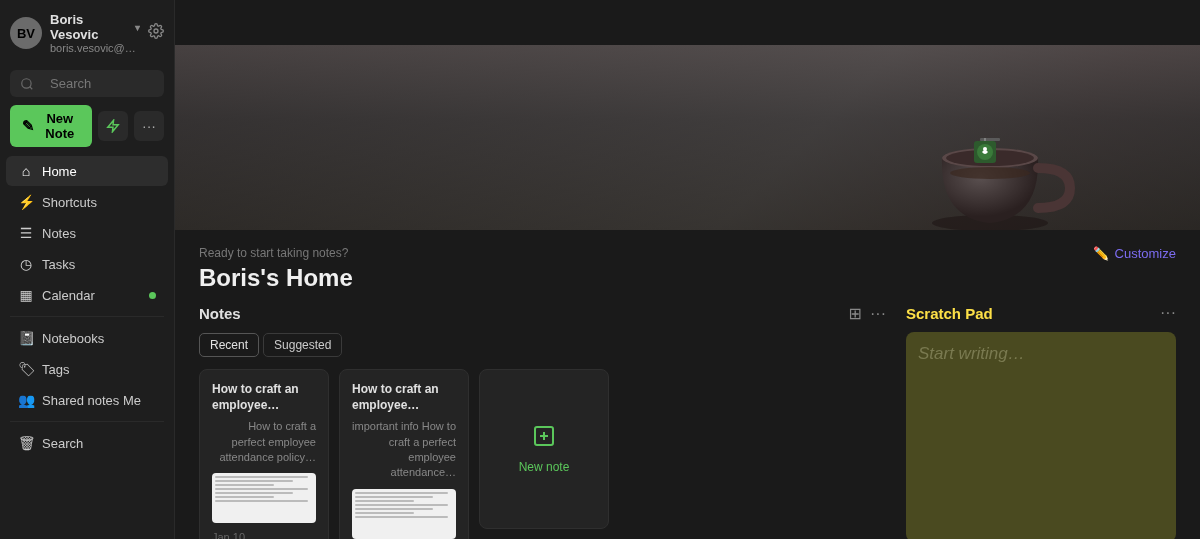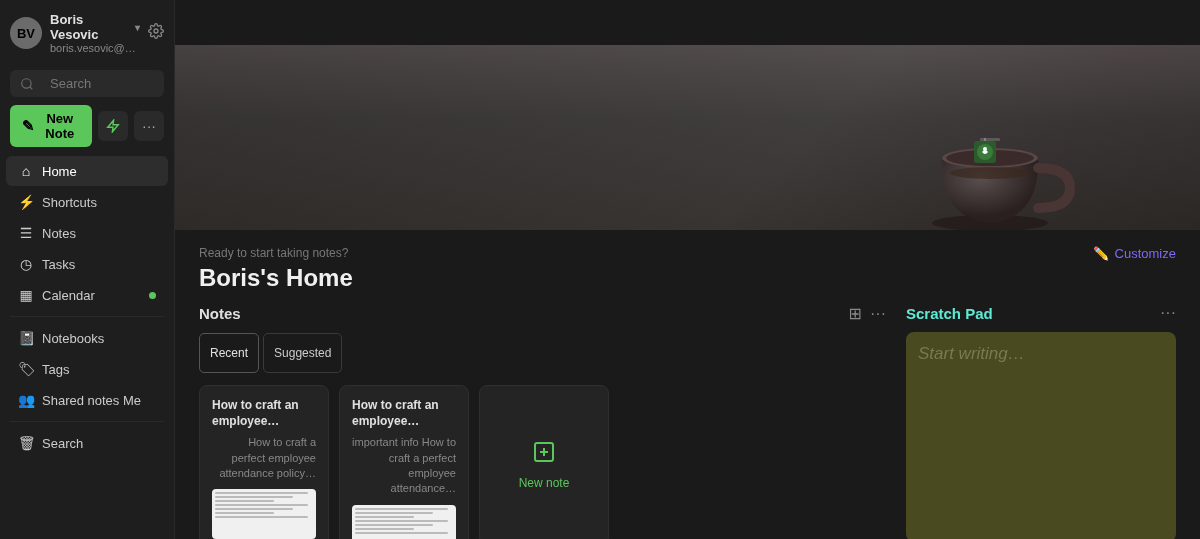--- a/index.html
+++ b/index.html
@@ -281,21 +281,21 @@
       color: #888;
     }
 
     .tabs {
       display: flex;
       gap: 4px;
       margin-bottom: 12px;
     }
 
     .tab {
-      padding: 12px 10px;
+      padding: 4px 10px;
       border-radius: 5px;
       font-size: 12px;
       cursor: pointer;
       border: 1px solid #3a3a3a;
       color: #ccc;
       background: transparent;
     }
 
     .tab.active {
       background: transparent;
@@ -400,21 +400,21 @@
     .scratch-pad-header {
       display: flex;
       align-items: center;
       justify-content: space-between;
       margin-bottom: 10px;
     }
 
     .scratch-pad-title {
       font-size: 15px;
       font-weight: 600;
-      color: #5eead4;
+      color: #fde047;
     }
 
     .scratch-pad-body {
       background: #4a4a20;
       border-radius: 8px;
       padding: 12px;
       min-height: 200px;
       height: 210px;
     }
 

